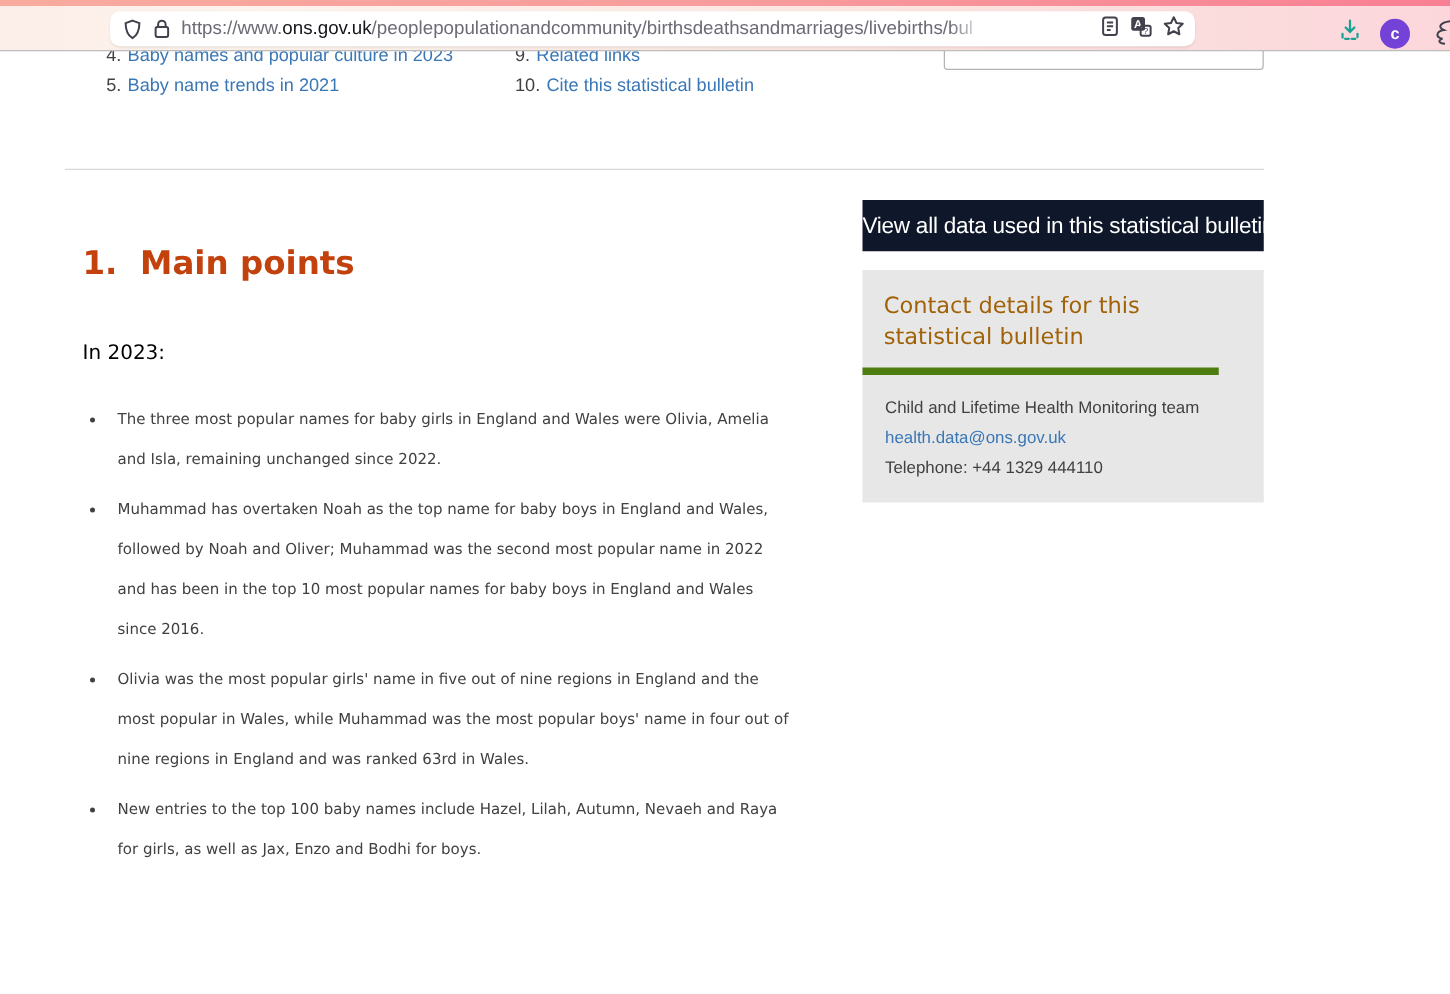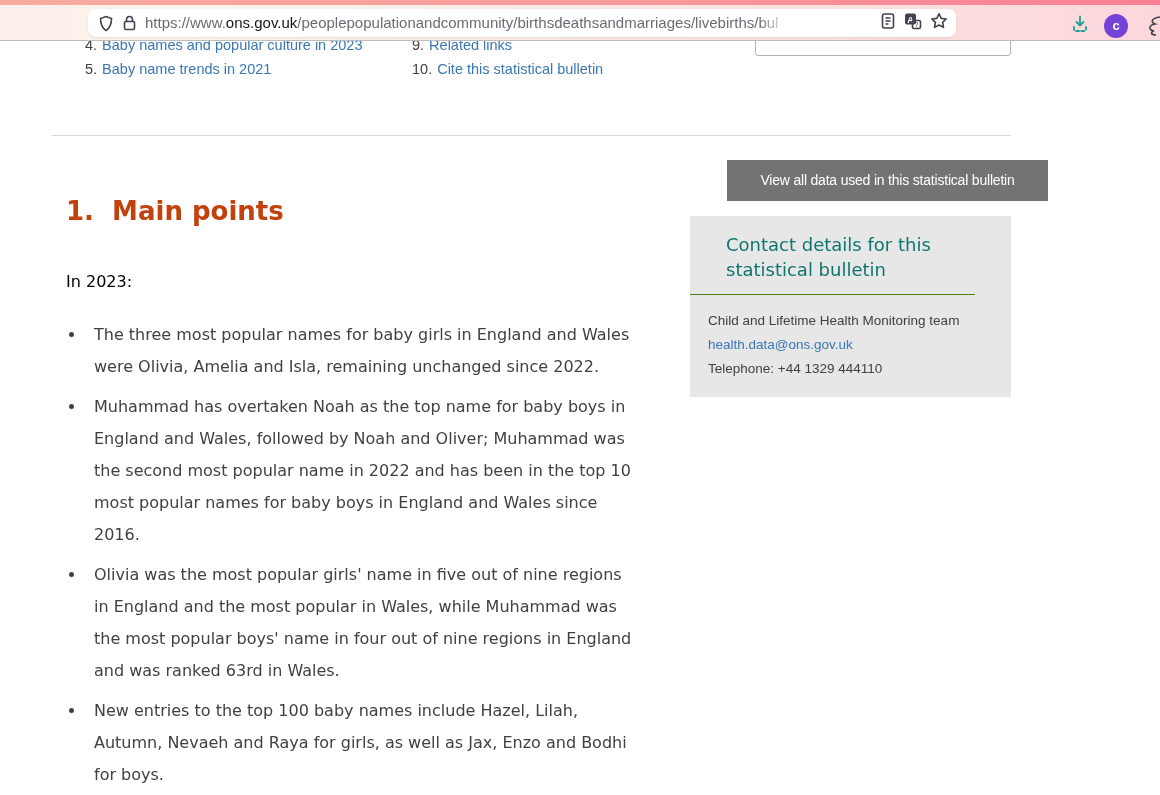--- a/index.html
+++ b/index.html
@@ -67,38 +67,37 @@
   .article h1 {
     font-family:"DejaVu Sans", sans-serif; font-size:26px; font-weight:bold;
     color:#c2410c; line-height:36px; white-space:pre-wrap;
   }
   .article .intro {
     margin-top:42px; font-family:"DejaVu Sans", sans-serif;
     font-size:16px; line-height:22px; color:#000000;
   }
   .article ul { margin-top:26px; padding-left:20px; list-style:disc outside; }
   .article li {
-    font-family:"DejaVu Sans", sans-serif; font-size:16px; line-height:32px;
+    font-family:"DejaVu Sans", sans-serif; font-size:12px; line-height:32px;
     color:#414042; max-width:548px; padding-left:8px; margin-bottom:8px;
   }
 
   
   .sidebar { position:absolute; left:690px; top:119px; width:321px; }
   .btn-view-data {
-    display:block; width:321px; height:41px; background:#737373; border:none;
-    color:#ffffff; font-family:"Liberation Sans", sans-serif; font-size:14px;
+    display:block; width:321px; height:41px; background:#0f172a; border:none;
+    color:#ffffff; font-family:"Liberation Sans", sans-serif; font-size:18px;
     letter-spacing:-0.2px; line-height:41px; text-align:center; cursor:pointer;
     white-space:nowrap;
-    margin-left:37px;
   }
   .contact-box { margin-top:15px; background:#e7e7e7; }
   .contact-head {
-    padding:16px 18px 12px 36px; border-bottom:1px solid #4d7c0f;
+    padding:16px 18px 12px 17px; border-bottom:6px solid #4d7c0f;
     font-family:"DejaVu Sans", sans-serif; font-size:18px; line-height:25px;
-    color:#0f766e; max-width:285px;
+    color:#a16207; max-width:285px;
   }
   .contact-body { padding:14px 18px 16px 18px; font-size:13.5px; line-height:24px; color:#414042; }
   .contact-body a { color:#3a77b5; text-decoration:none; cursor:pointer; }
 
   .ink { stroke:#42414d; fill:none; stroke-width:1.6; }
 </style>
 </head>
 <body>
 
 <div id="screen">

